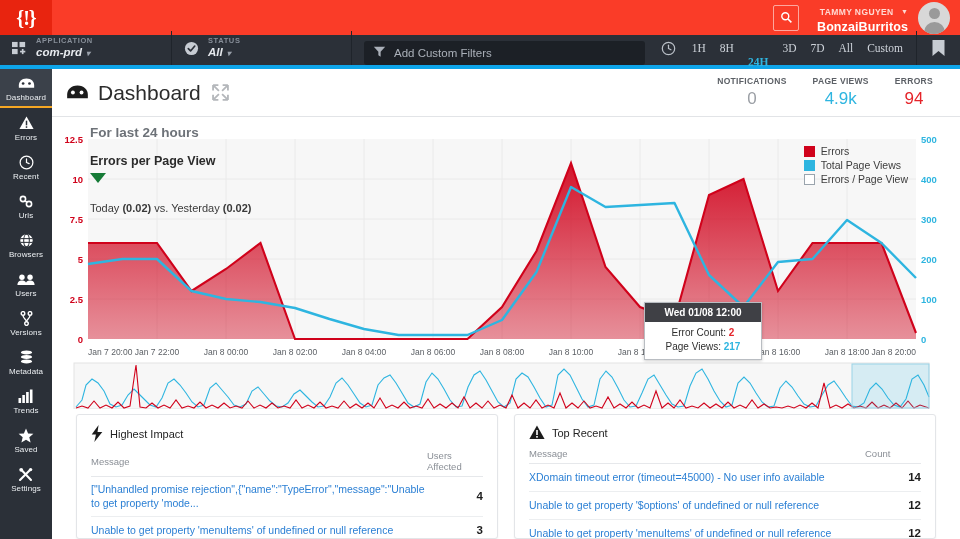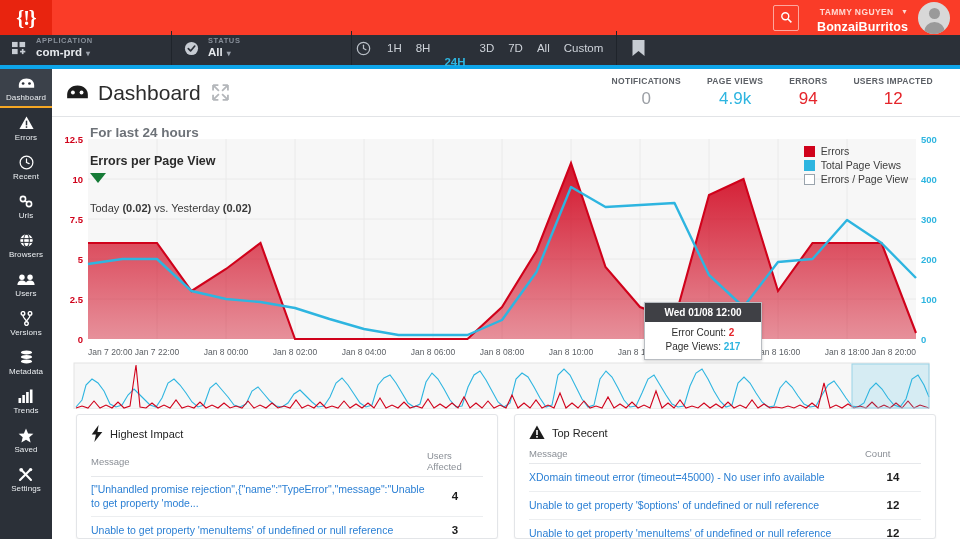--- a/index.html
+++ b/index.html
@@ -61,35 +61,35 @@
   }
   .fb-cell {
     height: 34px; display: flex; align-items: center; padding: 0 12px;
     border-right: 1px solid #1f242b;
   }
   .fb-app { width: 172px; }
   .fb-status { width: 180px; }
   .fb-icon { margin-right: 9px; color: #c7ccd3; display: flex; align-items: center; }
   .fb-text { line-height: 1.15; }
   .fb-label { font-size: 7.5px; color: #878e98; letter-spacing: .6px; font-weight: bold; }
-  .fb-value { font-size: 11.5px; color: #e7eaee; font-weight: bold; }
+  .fb-value { font-size: 11.5px; color: #e7eaee; font-weight: bold; font-style: italic; }
   .fb-value .caret { font-size: 8px; color: #9aa1ab; margin-left: 4px; }
   .filters-wrap { flex: 1; padding: 0 12px; display: flex; align-items: center; }
   .filters-input {
     width: 100%; height: 24px; background: #1c2026; border: none; border-radius: 3px;
     color: #b6bcc5; font-size: 11.5px; font-family: "Liberation Sans", sans-serif;
     padding: 0 8px 0 30px;
   }
   .filters-input::placeholder { color: #aab0b9; }
   .filter-icon-abs { position: absolute; margin-left: 9px; pointer-events: none; }
   .ranges { display: flex; align-items: center; height: 34px; padding-right: 6px; }
   .clock-ic { margin: 0 9px 0 4px; color: #b9bfc7; display: flex; }
   .range-btn {
     font-size: 11.5px; color: #ced3da; padding: 0 7px; cursor: pointer;
-    font-family: Liberation Sans, sans-serif; background: none; border: none;
+    font-family: Liberation Serif, serif; background: none; border: none;
   }
   .range-btn.active { color: #2eb5e0; font-weight: bold; margin-top: 27px; }
   .bookmark-cell {
     width: 44px; height: 34px; display: flex; align-items: center; justify-content: center;
     border-left: 1px solid #1f242b; cursor: pointer;
   }
 
   
   .sidebar {
     position: absolute; top: 69px; left: 0; width: 52px; height: 470px;
@@ -180,21 +180,21 @@
   .tbl { width: 100%; border-collapse: collapse; }
   .tbl th {
     font-size: 9.5px; color: #8a8f96; font-weight: normal; text-align: left;
     padding: 2px 0 4px; border-bottom: 1px solid #e6e8eb;
   }
   .tbl th.num { text-align: left; }
   .tbl td {
     font-size: 10.5px; color: #2a7fd4; padding: 6px 0; border-bottom: 1px solid #eceef0;
     line-height: 1.3; cursor: pointer;
   }
-  .tbl td.num { text-align: center; color: #1d1d1d; font-weight: bold; font-size: 11.5px; width: 56px; }
+  .tbl td.num { text-align: right; color: #1d1d1d; font-weight: bold; font-size: 11.5px; width: 56px; }
 </style>
 </head>
 <body>
 
 <div class="topbar">
   <div class="logo-tile">
     <span class="logo-glyph">{!}</span>
   </div>
   <div class="topbar-spacer"></div>
   <div class="search-box">
@@ -237,20 +237,28 @@
         <circle cx="8" cy="8" r="7" fill="#c7ccd3"></circle>
         <path d="M4.6 8.2 L7 10.6 L11.5 5.4" fill="none" stroke="#2b3038" stroke-width="1.8" stroke-linecap="round" stroke-linejoin="round"></path>
       </svg>
     </span>
     <div class="fb-text">
       <div class="fb-label">STATUS</div>
       <div class="fb-value"><span>All</span><span class="caret">▾</span></div>
     </div>
   </div>
 
+  <div class="filters-wrap">
+    <span class="filter-icon-abs">
+      <svg width="13" height="13" viewBox="0 0 16 16">
+        <polygon points="1,2 15,2 9.4,8.4 9.4,14.5 6.6,12.6 6.6,8.4" fill="#aab0b9"></polygon>
+      </svg>
+    </span>
+    <input class="filters-input" type="text" placeholder="Add Custom Filters" style="">
+  </div>
 
   <div class="ranges">
     <span class="clock-ic">
       <svg width="15" height="15" viewBox="0 0 16 16">
         <circle cx="8" cy="8" r="6.6" fill="none" stroke="#b9bfc7" stroke-width="1.3"></circle>
         <line x1="8" y1="8" x2="8" y2="4.4" stroke="#b9bfc7" stroke-width="1.3" stroke-linecap="round"></line>
         <line x1="8" y1="8" x2="10.6" y2="9.4" stroke="#b9bfc7" stroke-width="1.3" stroke-linecap="round"></line>
       </svg>
     </span>
     <button class="range-btn">1H</button>
@@ -422,24 +430,20 @@
       <div class="stat-lbl">NOTIFICATIONS</div>
       <div class="stat-val gray">0</div>
     </div>
     <div class="stat">
       <div class="stat-lbl">PAGE VIEWS</div>
       <div class="stat-val blue">4.9k</div>
     </div>
     <div class="stat">
       <div class="stat-lbl">ERRORS</div>
       <div class="stat-val red">94</div>
-    </div>
-    <div class="stat">
-      <div class="stat-lbl">USERS IMPACTED</div>
-      <div class="stat-val red">12</div>
     </div>
   </div>
 </div>
 
 <div class="chartpanel">
 
   <div class="chart-heading">For last 24 hours</div>
 
   <svg class="chart-svg" width="908" height="292">
 

